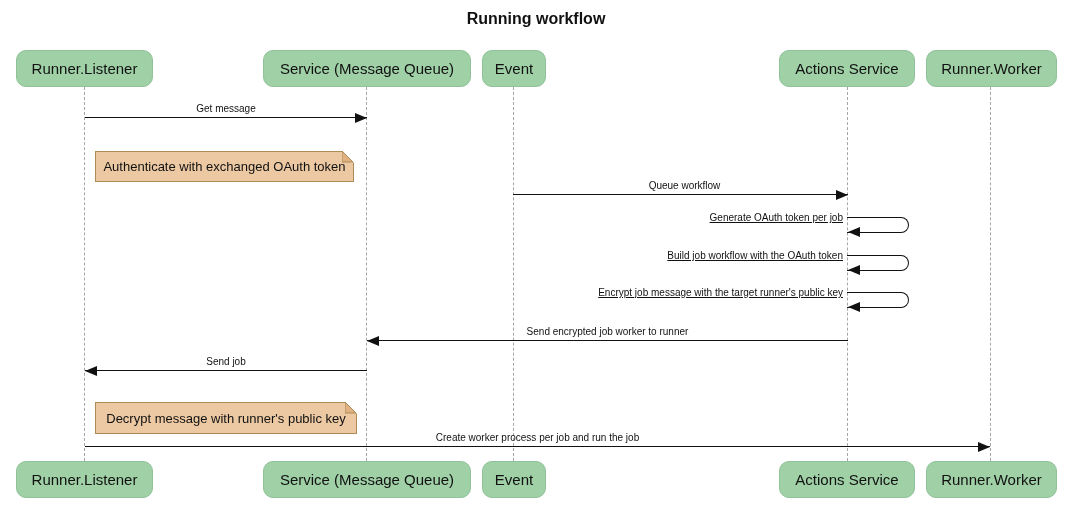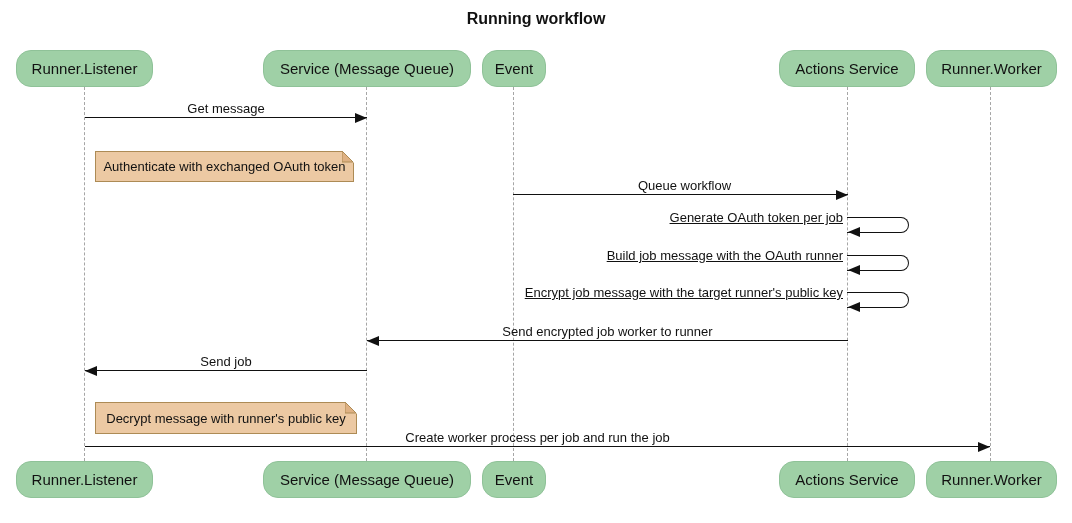--- a/index.html
+++ b/index.html
@@ -6,30 +6,30 @@
   #diagram{
     position:relative;width:1072px;height:523px;background:#ffffff;overflow:hidden;
     font-family:"Liberation Sans","DejaVu Sans",sans-serif;color:#111111;
   }
   .title{
     position:absolute;top:10px;left:0;width:1072px;text-align:center;
     font-size:16px;font-weight:bold;color:#111111;
   }
   .actor{
     position:absolute;height:37px;background:#9fd0a6;border:1px solid #8fc298;
-    border-radius:15px;box-sizing:border-box;
+    border-radius:10px;box-sizing:border-box;
     display:flex;align-items:center;justify-content:center;
     font-size:15px;color:#111111;white-space:nowrap;
   }
   .lifeline{
     position:absolute;top:87px;height:374px;width:0;
     border-left:1px dashed #a6a6a6;
   }
   .msg-label{
-    position:absolute;height:15px;line-height:15px;font-size:13px;color:#111111;
+    position:absolute;height:15px;line-height:15px;font-size:10px;color:#111111;
     text-align:center;white-space:nowrap;
   }
   .msg-label.right{text-align:right;text-decoration:underline;}
   .msg-line{position:absolute;height:0;border-top:1.5px solid #111111;}
   .arrow-right{
     position:absolute;width:0;height:0;
     border-top:5px solid transparent;border-bottom:5px solid transparent;
     border-left:12px solid #111111;
   }
   .arrow-left{
@@ -81,21 +81,21 @@
   </div>
 
   <div class="msg-label" style="left:517px;top:178px;width:335px">Queue workflow</div>
   <div class="msg-line" style="left:513px;top:194px;width:335px"></div>
   <div class="arrow-right" style="left:836px;top:190px"></div>
 
   <div class="msg-label right" style="left:360px;top:210px;width:483px">Generate OAuth token per job</div>
   <div class="self-loop" style="left:847px;top:217px"></div>
   <div class="arrow-left" style="left:848px;top:227px"></div>
 
-  <div class="msg-label right" style="left:360px;top:248px;width:483px">Build job message with the OAuth runner</div>
+  <div class="msg-label right" style="left:360px;top:248px;width:483px">Build job workflow with the OAuth token</div>
   <div class="self-loop" style="left:847px;top:255px"></div>
   <div class="arrow-left" style="left:848px;top:265px"></div>
 
   <div class="msg-label right" style="left:360px;top:285px;width:483px">Encrypt job message with the target runner's public key</div>
   <div class="self-loop" style="left:847px;top:292px"></div>
   <div class="arrow-left" style="left:848px;top:302px"></div>
 
   <div class="msg-label" style="left:367px;top:324px;width:481px">Send encrypted job worker to runner</div>
   <div class="msg-line" style="left:367px;top:340px;width:481px"></div>
   <div class="arrow-left" style="left:367px;top:336px"></div>

